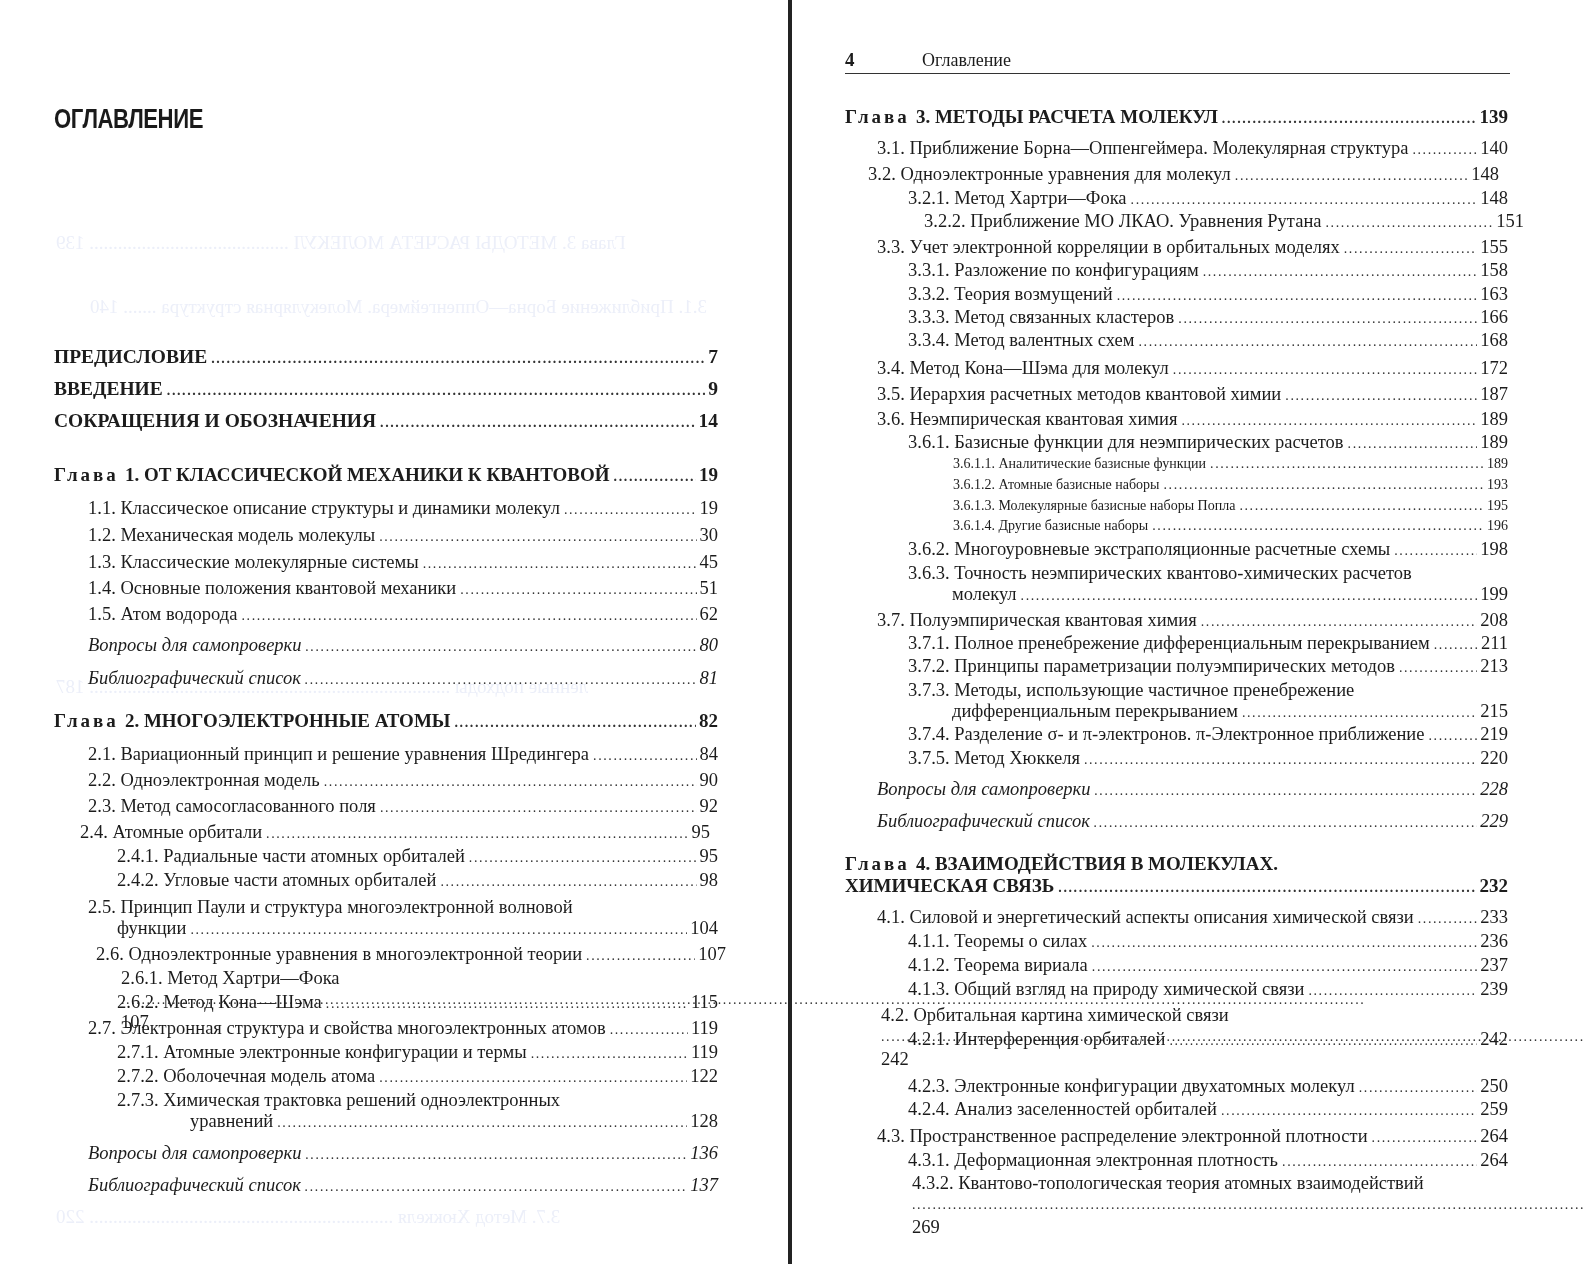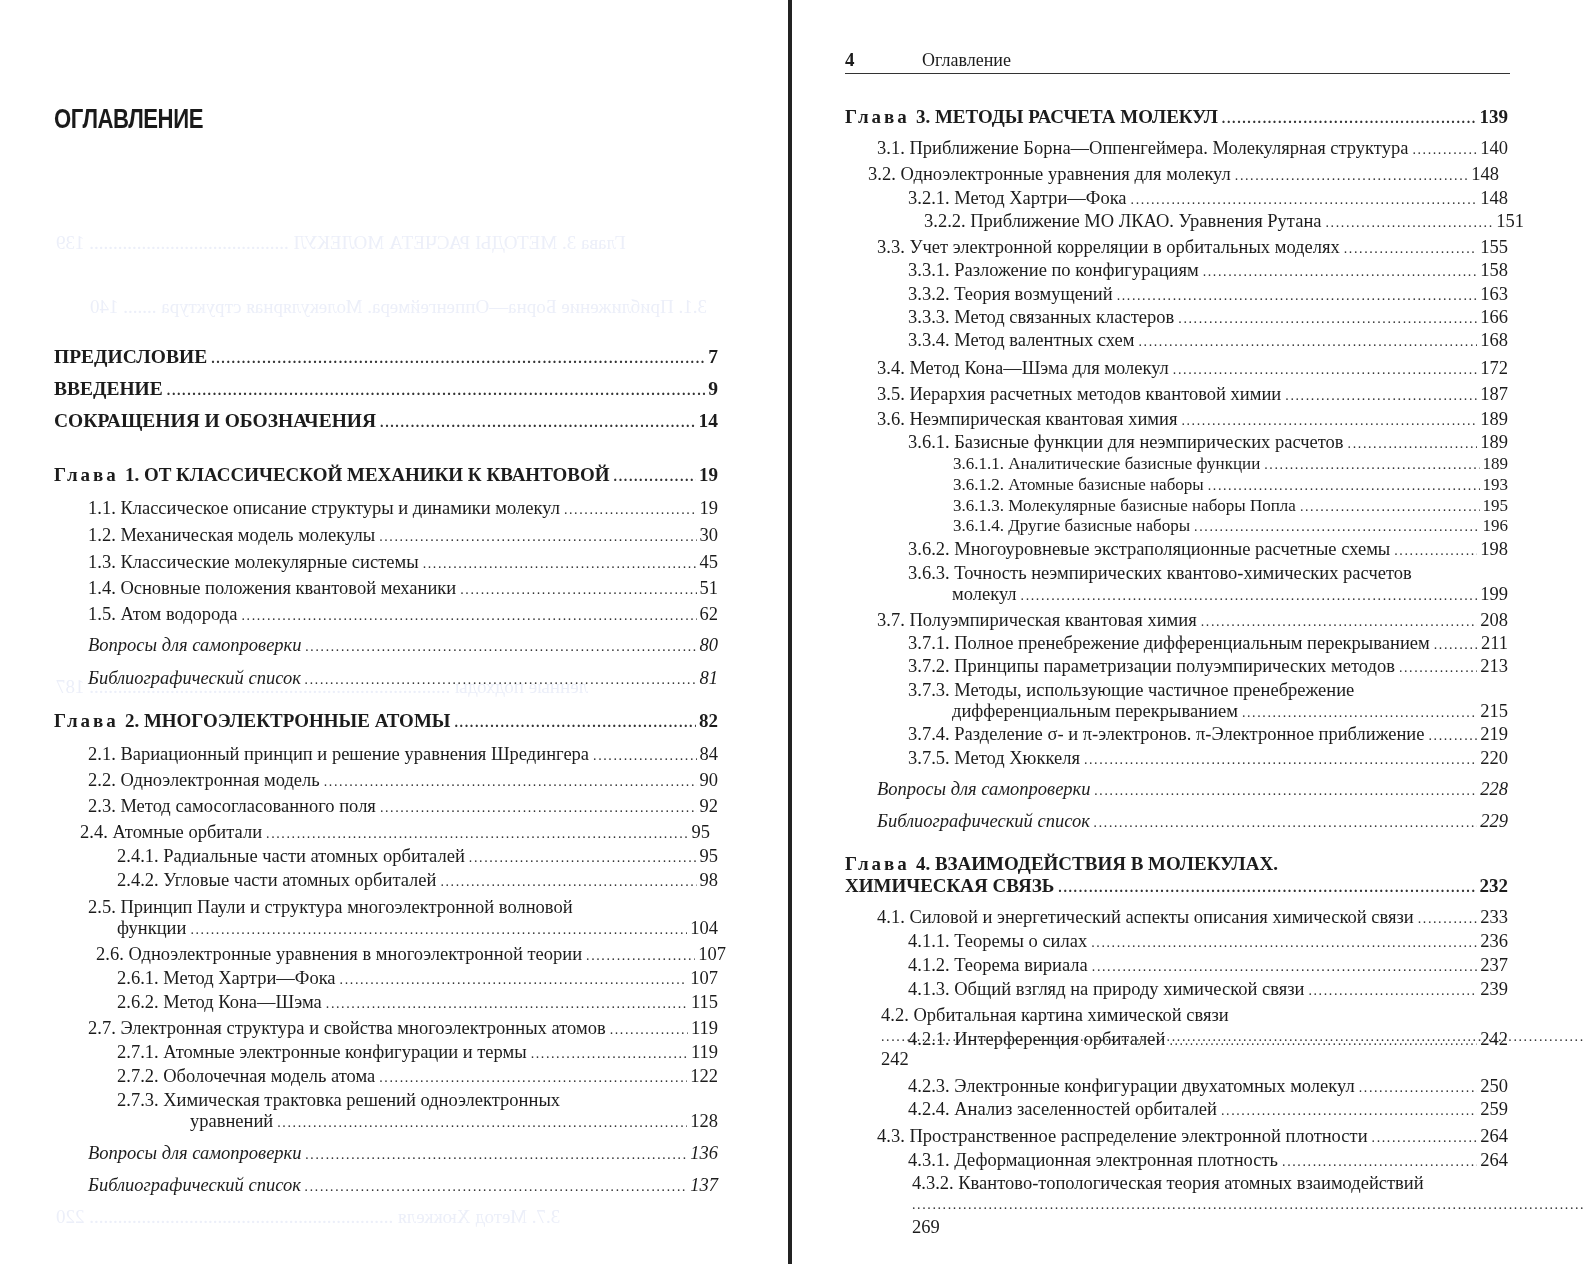--- a/index.html
+++ b/index.html
@@ -33,21 +33,21 @@
   .entry .dots {
     flex:1 1 auto; overflow:hidden; margin:0 3px 0 4px;
     letter-spacing:1.6px; color:#333; font-size:14px;
   }
   .entry .dots::before { content:"...................................................................................................................................................................................................................................................."; }
   .entry .pg { flex:0 0 auto; text-align:right; }
   .entry.front { font-weight:bold; font-size:19.5px; }
   .entry.chapter { font-weight:bold; font-size:19px; }
   .entry.chapter .lbl { letter-spacing:3px; margin-right:6px; }
   .entry.italic { font-style:italic; }
-  .entry.small { font-size:17px; line-height:19px; }
+  .entry.small { font-size:14px; line-height:19px; }
   .wrapped { position:absolute; font-size:18.5px; line-height:22px; white-space:nowrap; }
   .wrapped.chapter { font-weight:bold; font-size:19px; }
   .wrapped.chapter .lbl { letter-spacing:3px; margin-right:6px; }
 
   .ghost {
     position:absolute; color:#eceff9; font-size:19px; white-space:nowrap;
     font-family:"Liberation Serif", serif; transform:scaleX(-1);
   }
 </style>
 </head>
@@ -158,21 +158,21 @@
   <div class="entry" style="left:117px; top:917px; width:601px;">
       <span class="txt">функции</span>
       <span class="dots"></span>
       <span class="pg">104</span>
     </div>
   <div class="entry" style="left:96px; top:943px; width:630px;">
       <span class="txt">2.6. Одноэлектронные уравнения в многоэлектронной теории</span>
       <span class="dots"></span>
       <span class="pg">107</span>
     </div>
-  <div class="entry" style="left:117px; top:967px; width:601px;">
+  <div class="entry" style="left:117px; top:967px; width:601px;flex-direction:column;">
       <span class="txt">2.6.1. Метод Хартри—Фока</span>
       <span class="dots"></span>
       <span class="pg">107</span>
     </div>
   <div class="entry" style="left:117px; top:991px; width:601px;">
       <span class="txt">2.6.2. Метод Кона—Шэма</span>
       <span class="dots"></span>
       <span class="pg">115</span>
     </div>
   <div class="entry" style="left:88px; top:1017px; width:630px;">

